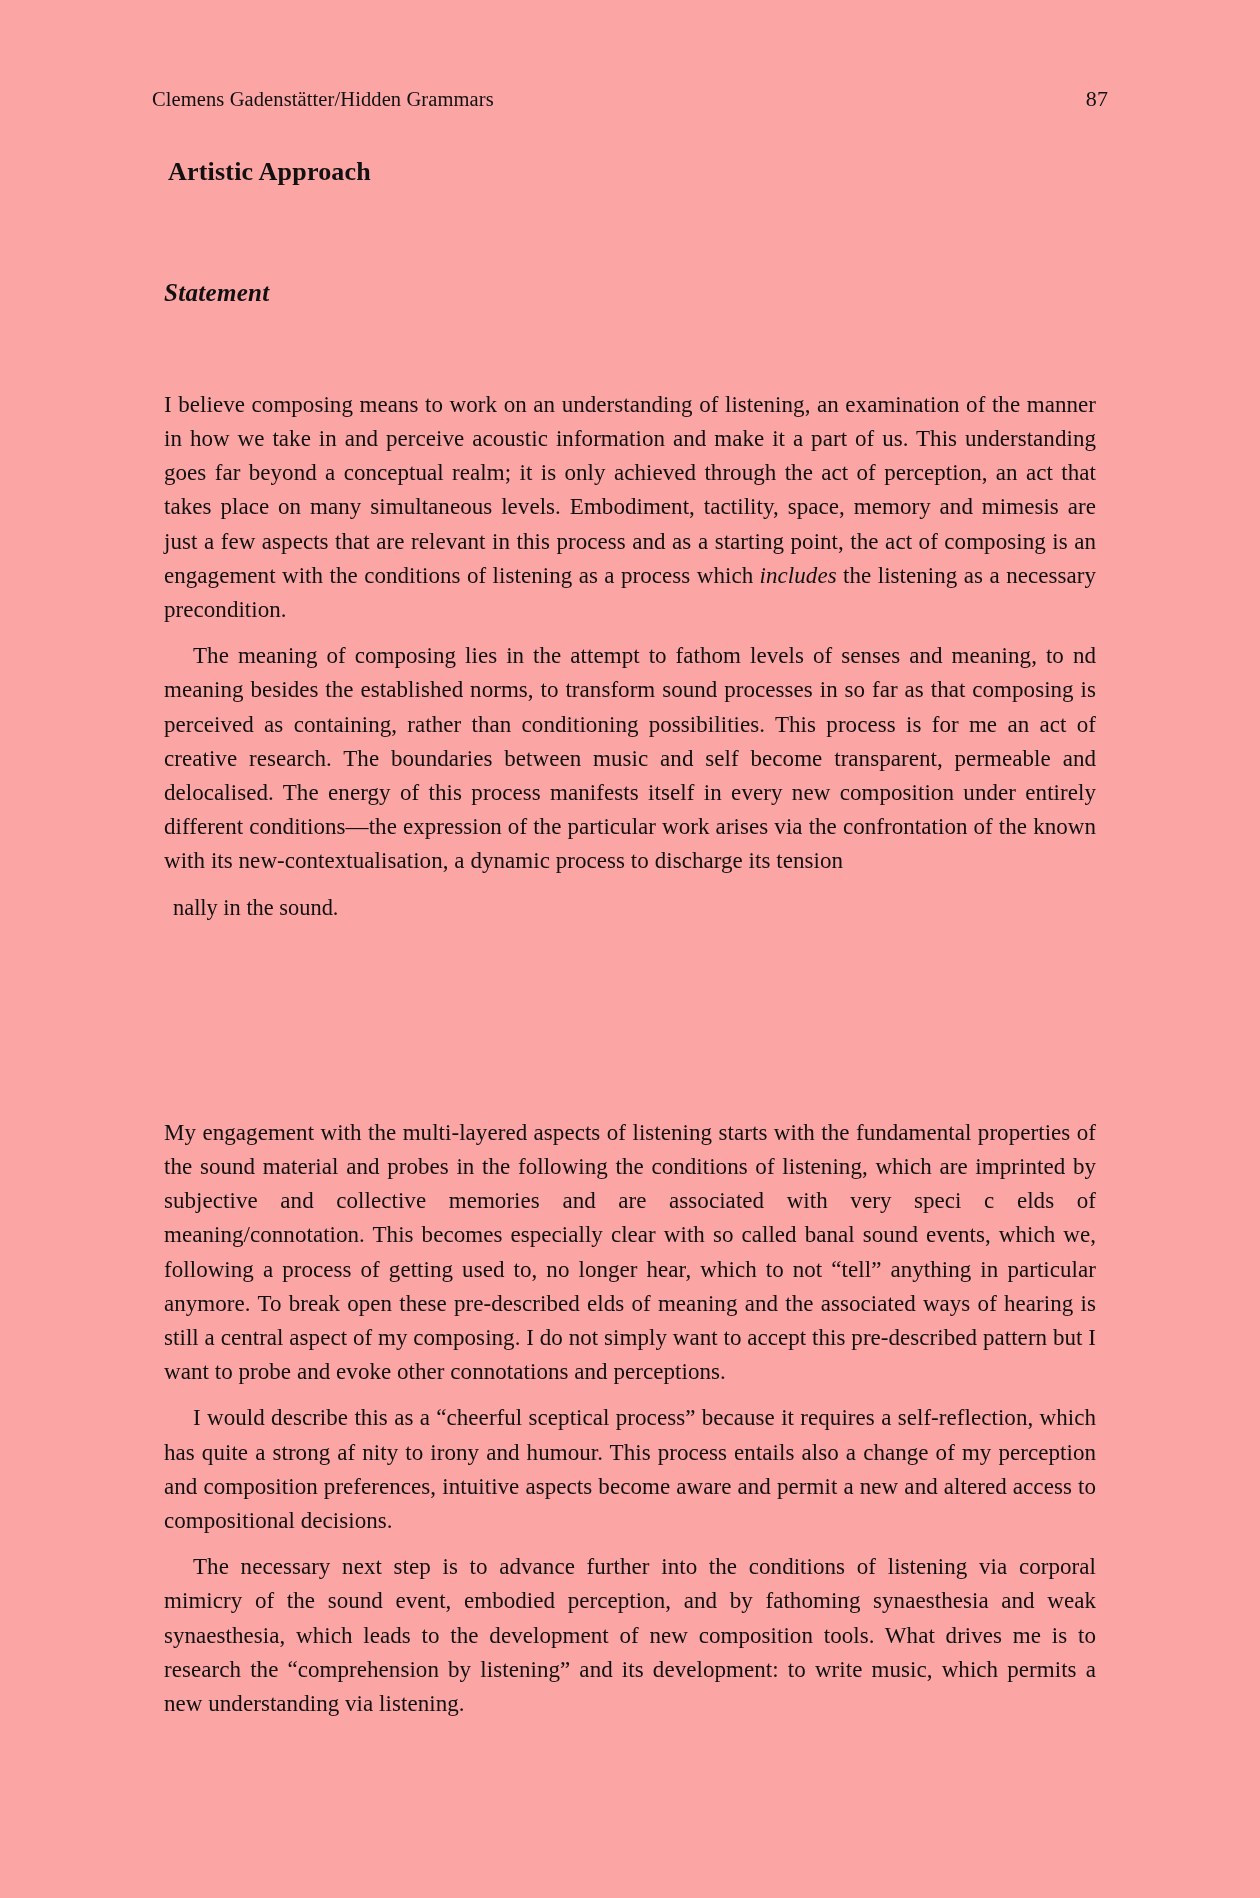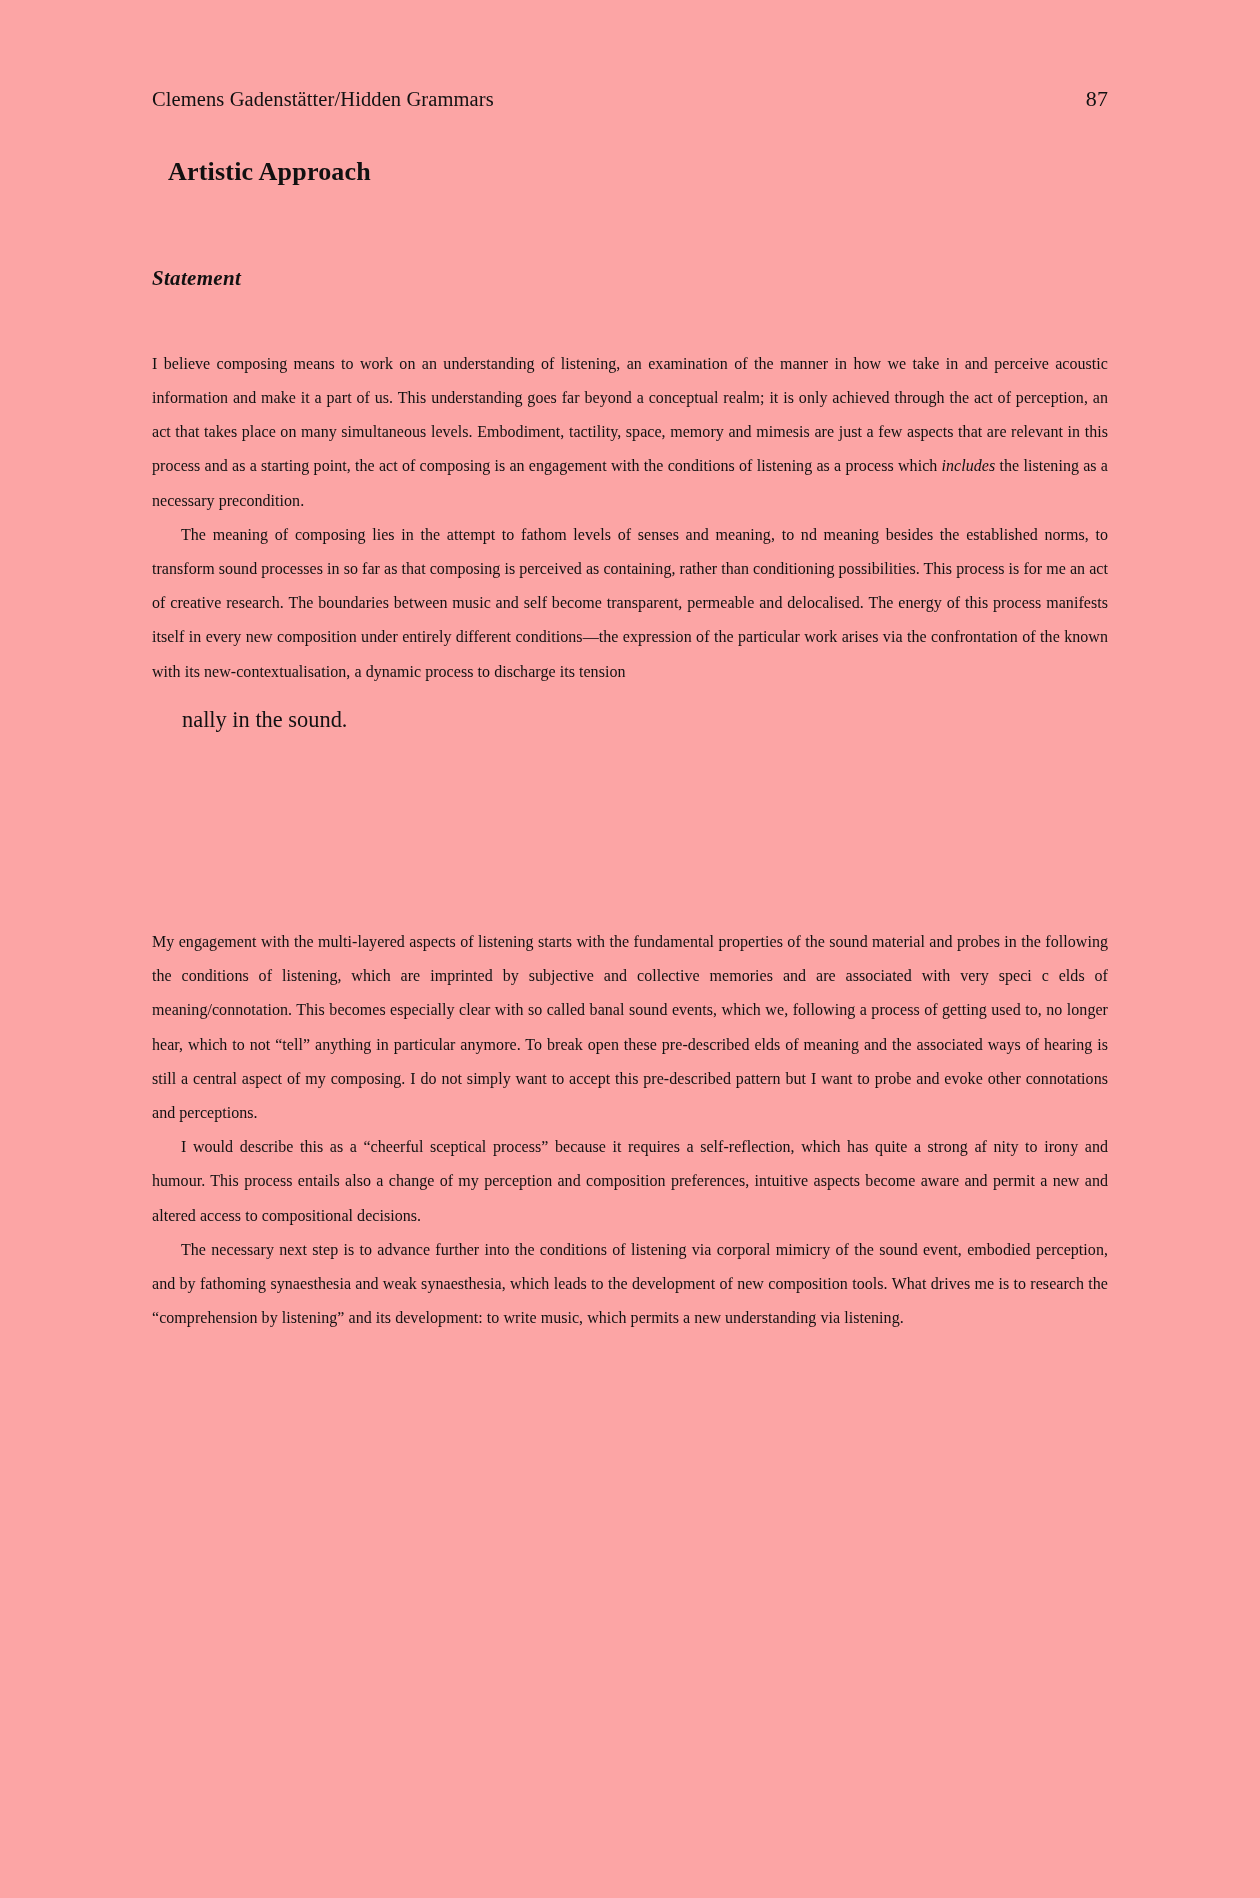--- a/index.html
+++ b/index.html
@@ -54,55 +54,55 @@
   h1.section-title {
     font-size: 26px;
     font-weight: bold;
     margin: 16px;
     padding: 0;
     letter-spacing: 0.2px;
     line-height: 1.25;
   }
 
   h2.subsection-title {
-    font-size: 21px;
+    font-size: 25px;
     font-weight: bold;
     font-style: italic;
-    margin: 0;
+    margin: 12px;
     padding: 0;
     letter-spacing: 0.3px;
     line-height: 1.25;
   }
 
   .spacer-after-h1 { height: 60px; }
   .spacer-after-h2 { height: 56px; }
   .spacer-between-sections { height: 118px; }
 
   p.body-text {
-    font-size: 16px;
+    font-size: 23px;
     line-height: 34.2px;
-    margin: 0;
+    margin: 12px;
     padding: 0;
     text-align: justify;
     text-justify: inter-word;
     hyphens: none;
     letter-spacing: 0.05px;
   }
   p.body-text.indented {
     text-indent: 29px;
   }
 
   em.ital { font-style: italic; }
 
   
   .orphan-line {
     font-size: 22.4px;
     line-height: 34.2px;
     text-indent: 16px;
-    margin: 14px;
+    margin: 5px;
     padding: 0;
   }
 </style>
 </head>
 <body>
 
 <div class="page">
 
   <div class="running-head">
     <span class="head-title">Clemens Gadenstätter/Hidden Grammars</span>

